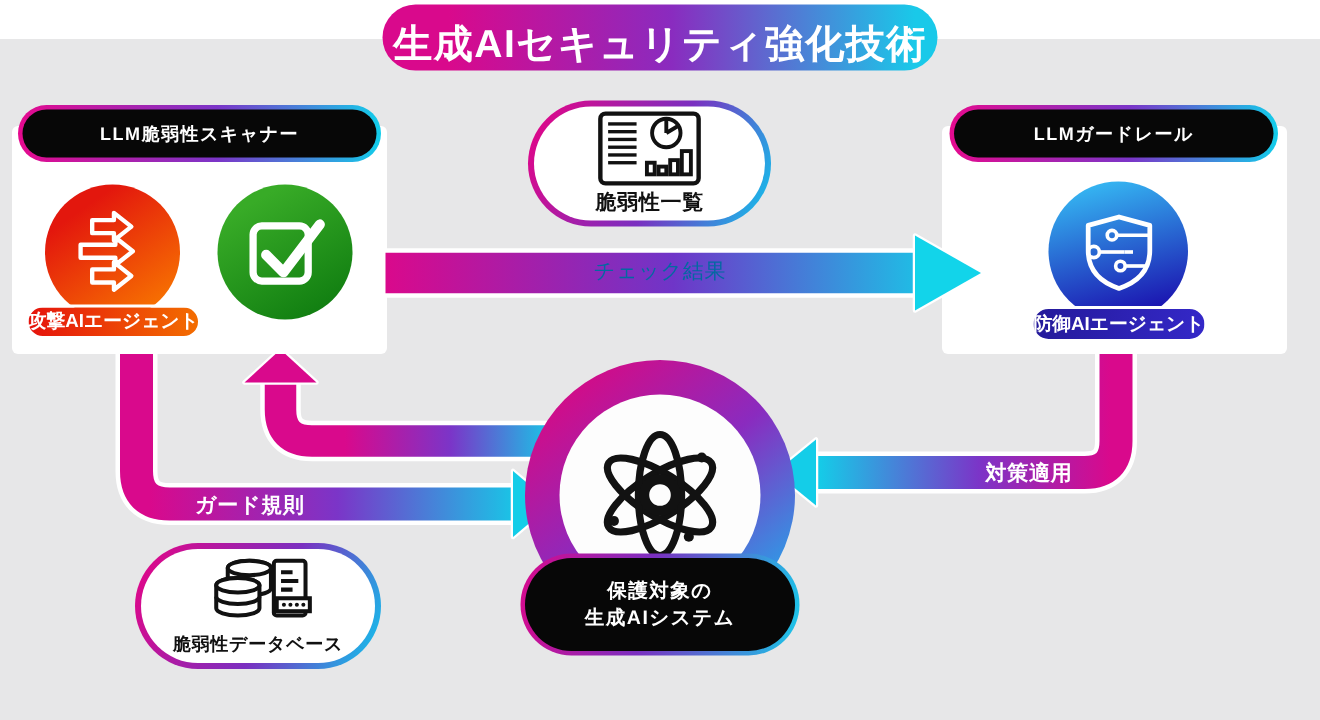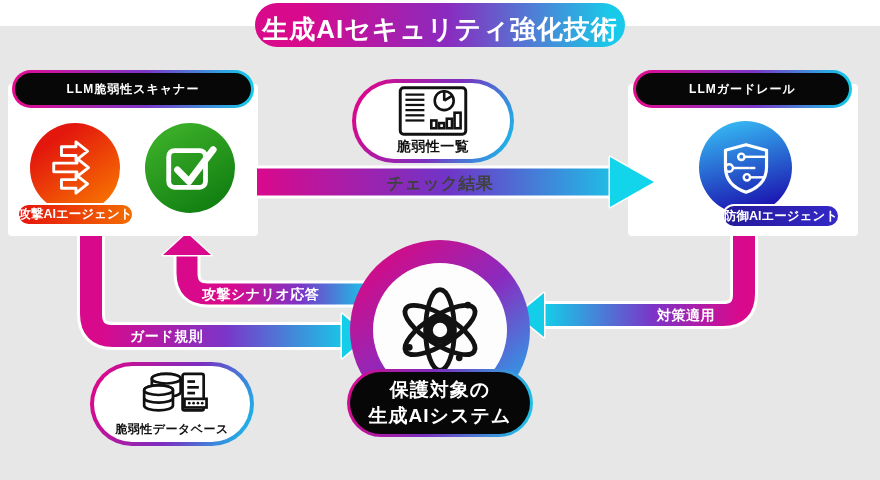--- a/index.html
+++ b/index.html
@@ -17,24 +17,24 @@
   .title-wrap span{color:#fff;font-weight:bold;font-size:26px;letter-spacing:1px;}
 
   .agent-circle{position:absolute;border-radius:50%;z-index:4;display:flex;align-items:center;justify-content:center;}
   .agent-label{position:absolute;border:2px solid #fff;border-radius:14px;color:#fff;font-weight:bold;font-size:12.5px;display:flex;align-items:center;justify-content:center;z-index:5;box-sizing:border-box;white-space:nowrap;letter-spacing:0;}
 
   
   .ring{position:absolute;left:350px;top:240px;width:180px;height:180px;border-radius:50%;background:linear-gradient(140deg,#d40b86 12%,#8a2bbf 50%,#2aa0e8 88%);z-index:4;}
   .ring-inner{position:absolute;left:23px;top:23px;width:134px;height:134px;border-radius:50%;background:#fdfdfd;display:flex;align-items:center;justify-content:center;}
 
   .system-wrap{position:absolute;left:347px;top:369px;width:186px;height:68px;border-radius:34px;background:linear-gradient(100deg,#d9098c,#7b2fc0 45%,#19c9e9);padding:3px;z-index:5;box-sizing:border-box;}
-  .system-inner{width:100%;height:100%;border-radius:31px;background:#070707;display:flex;flex-direction:column;align-items:center;justify-content:center;color:#fff;font-weight:bold;font-size:19px;line-height:1.35;letter-spacing:1px;}
+  .system-inner{width:100%;height:100%;border-radius:31px;background:#070707;display:flex;flex-direction:column;align-items:center;justify-content:center;color:#fff;font-weight:bold;font-size:13px;line-height:1.35;letter-spacing:1px;}
 
   .arrow-label{position:absolute;color:#ffffff;font-weight:bold;font-size:14px;z-index:6;white-space:nowrap;letter-spacing:0.5px;}
-  .check-label{position:absolute;left:330px;top:172px;width:220px;text-align:center;color:#404040;font-weight:bold;font-size:17px;z-index:6;letter-spacing:0.5px;}
+  .check-label{position:absolute;left:330px;top:172px;width:220px;text-align:center;color:#0369a1;font-weight:normal;font-size:14px;z-index:6;letter-spacing:0.5px;}
 
   svg.arrows{position:absolute;left:0;top:0;z-index:1;}
   svg.arrows-high{position:absolute;left:0;top:0;z-index:3;}
 </style>
 </head>
 <body>
 
 <div class="canvas">
   <div class="top-strip"></div>
 
@@ -132,23 +132,23 @@
         <circle cx="12" cy="30" r="4"></circle>
           <line x1="16" y1="30" x2="34" y2="30"></line>
         <circle cx="31" cy="40" r="3.4"></circle>
           <line x1="34.4" y1="40" x2="50" y2="40"></line>
         <line x1="34" y1="30" x2="40" y2="30"></line>
       </g>
     </svg>
   </div>
 
   <div class="agent-label" style="left:17px;top:203px;width:117px;height:23px;background:linear-gradient(90deg,#e5130c,#f36d00);">攻撃AIエージェント</div>
-  <div class="agent-label" style="left:687px;top:204px;width:118px;height:24px;background:linear-gradient(90deg,#241a9a,#3428c8);margin-left:35px;">防御AIエージェント</div>
-
-  <div class="white-pill-wrap" style="left:352px;top:79px;width:162px;height:84px;">
+  <div class="agent-label" style="left:687px;top:204px;width:118px;height:24px;background:linear-gradient(90deg,#241a9a,#3428c8);">防御AIエージェント</div>
+
+  <div class="white-pill-wrap" style="left:352px;top:67px;width:162px;height:84px;">
     <div class="white-pill">
       <svg width="74" height="50" viewBox="0 0 80 58">
         <rect x="2" y="2" width="76" height="54" rx="4" fill="none" stroke="#111" stroke-width="3.4"></rect>
         <g stroke="#111" stroke-width="2.6">
           <line x1="8" y1="10" x2="30" y2="10"></line>
             <line x1="8" y1="16" x2="30" y2="16"></line>
           <line x1="8" y1="22" x2="30" y2="22"></line>
             <line x1="8" y1="28" x2="30" y2="28"></line>
           <line x1="8" y1="34" x2="30" y2="34"></line>
             <line x1="8" y1="40" x2="30" y2="40"></line>
@@ -212,16 +212,15 @@
             <circle cx="64" cy="33.5" r="1.4"></circle>
             <circle cx="68.5" cy="33.5" r="1.4"></circle>
         </g>
       </svg>
       <div class="cap" style="font-size:12px;">脆弱性データベース</div>
     </div>
   </div>
 
 
   <div class="check-label">チェック結果</div>
-  <div class="arrow-label" style="left:202px;top:286px;">攻撃シナリオ応答</div>
   <div class="arrow-label" style="left:130px;top:328px;">ガード規則</div>
   <div class="arrow-label" style="left:657px;top:307px;">対策適用</div>
 </div>
 
 </body></html>

